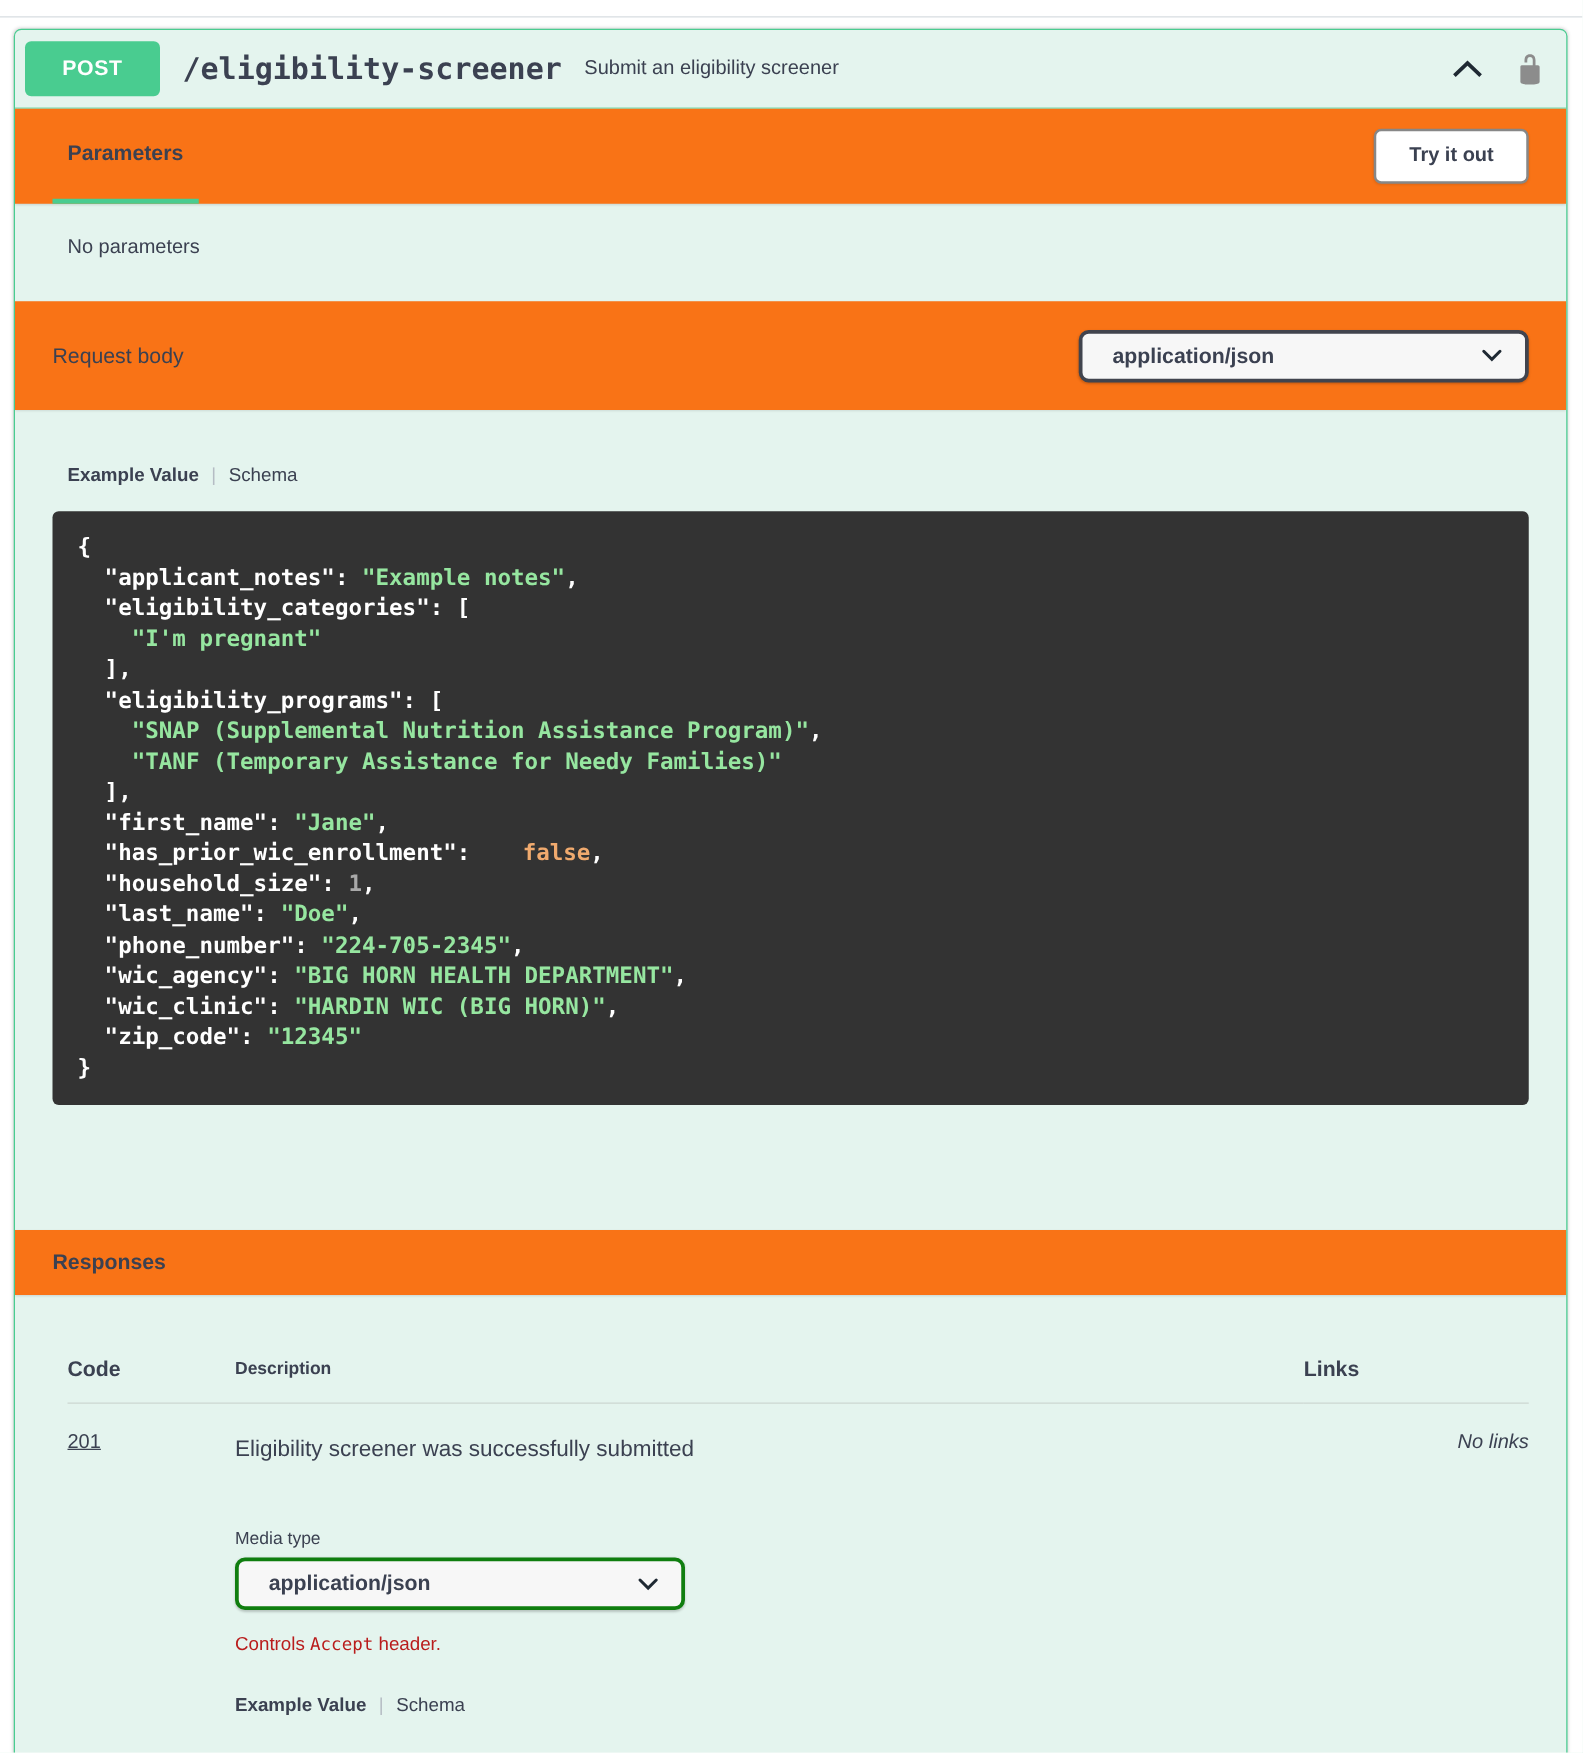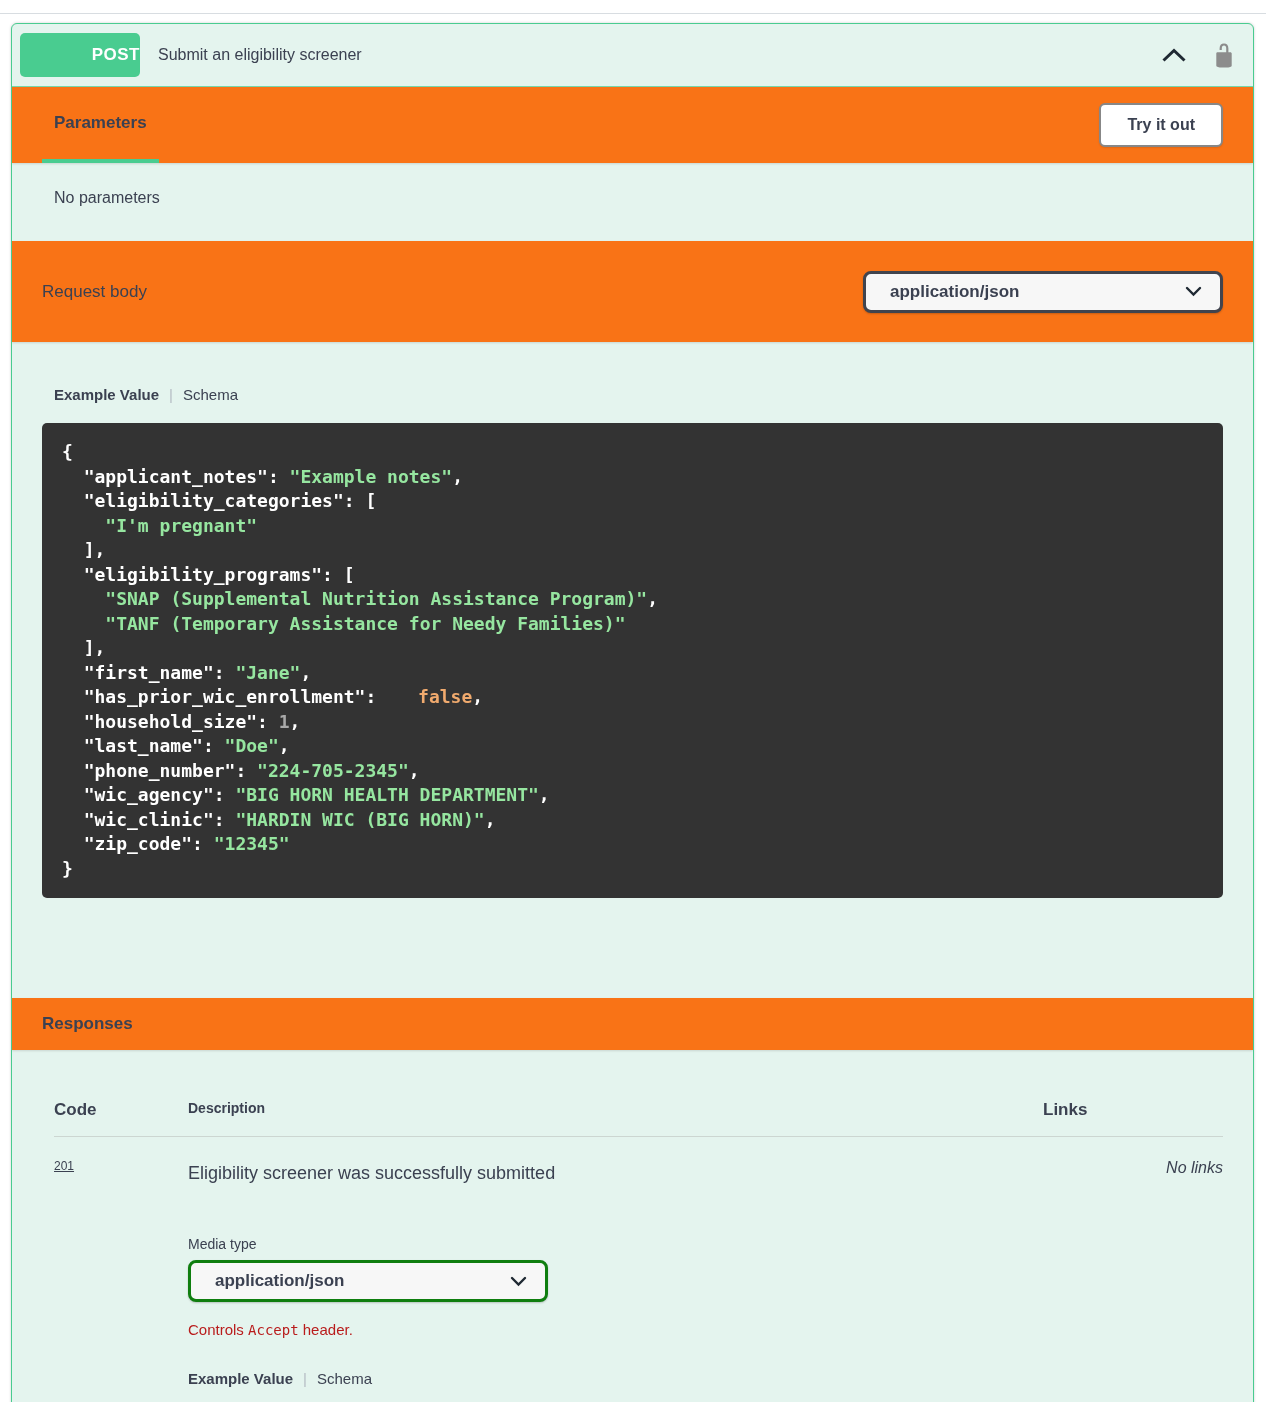--- a/index.html
+++ b/index.html
@@ -31,22 +31,22 @@
     padding: 9px 14px 9px 8px;
     border-bottom: 1px solid rgba(73,204,144,.7);
     cursor: pointer;
   }
   .method-badge {
     background: #49cc90;
     color: #fff;
     font-weight: 700;
     font-size: 17px;
     letter-spacing: .5px;
-    text-align: right;
-    width: 120px;
+    text-align: center;
+    width: 108px;
     padding: 12px 0;
     border-radius: 5px;
     flex: 0 0 auto;
   }
   .op-path {
     font-family: "DejaVu Sans Mono", monospace;
     font-weight: 700;
     font-size: 24px;
     color: #3b4151;
   }
@@ -57,21 +57,21 @@
   
   .section-header {
     background: #f97316;
     box-shadow: 0 1px 2px rgba(0,0,0,.12);
     display: flex;
     align-items: center;
     padding: 0 30px;
     position: relative;
   }
   .sh-parameters { height: 76px; }
-  .sh-reqbody    { height: 101px; }
+  .sh-reqbody    { height: 87px; }
   .sh-responses  { height: 52px; }
 
   .param-tab {
     height: 100%;
     display: flex;
     align-items: center;
     padding: 0 12px;
     border-bottom: 4px solid #49cc90;
     font-size: 17px;
     font-weight: 700;
@@ -159,40 +159,41 @@
     grid-template-columns: 134px 1fr 180px;
   }
   .resp-head {
     font-weight: 700;
     padding-bottom: 16px;
     border-bottom: 1px solid #ccd6d1;
   }
   .h-code  { font-size: 17px; }
   .h-desc  { font-size: 14px; }
   .h-links { font-size: 17px; text-align: left; }
-  .cell-code  { padding-top: 22px; font-size: 12px; text-decoration: underline; }
+  .cell-code  { padding-top: 22px; font-size: 16px; text-decoration: underline; }
   .cell-links { padding-top: 22px; font-size: 16px; font-style: italic; text-align: right; }
   .cell-desc  { padding-top: 26px; }
   .resp-desc-text { font-size: 18px; }
 
   .media-type-label { margin-top: 52px; font-size: 14px; color: #3b4151; }
   .cell-desc .select-box { margin-top: 8px; }
   .accept-hint { margin-top: 19px; font-size: 15px; color: #b91c1c; }
   .accept-hint .mono { font-family: "DejaVu Sans Mono", monospace; font-size: 14px; }
   .cell-desc .model-tabs { margin-top: 29px; margin-left: 0; }
 </style>
 </head>
 <body>
 
 <div class="top-divider"></div>
 
 <div class="opblock">
 
   <div class="opblock-summary">
     <div class="method-badge">POST</div>
+    <span class="op-path">/eligibility-screener</span>
     <span class="op-summary-text">Submit an eligibility screener</span>
     <span class="summary-spacer"></span>
     <button class="icon-btn">
       <span style="display:flex">
         <svg width="26" height="15" viewBox="0 0 26 15">
             <path d="M2.5 12.5 L13 2.5 L23.5 12.5" fill="none" stroke="#1f2933" stroke-width="3"></path>
           </svg>
       </span>
     </button>
     <button class="icon-btn">

